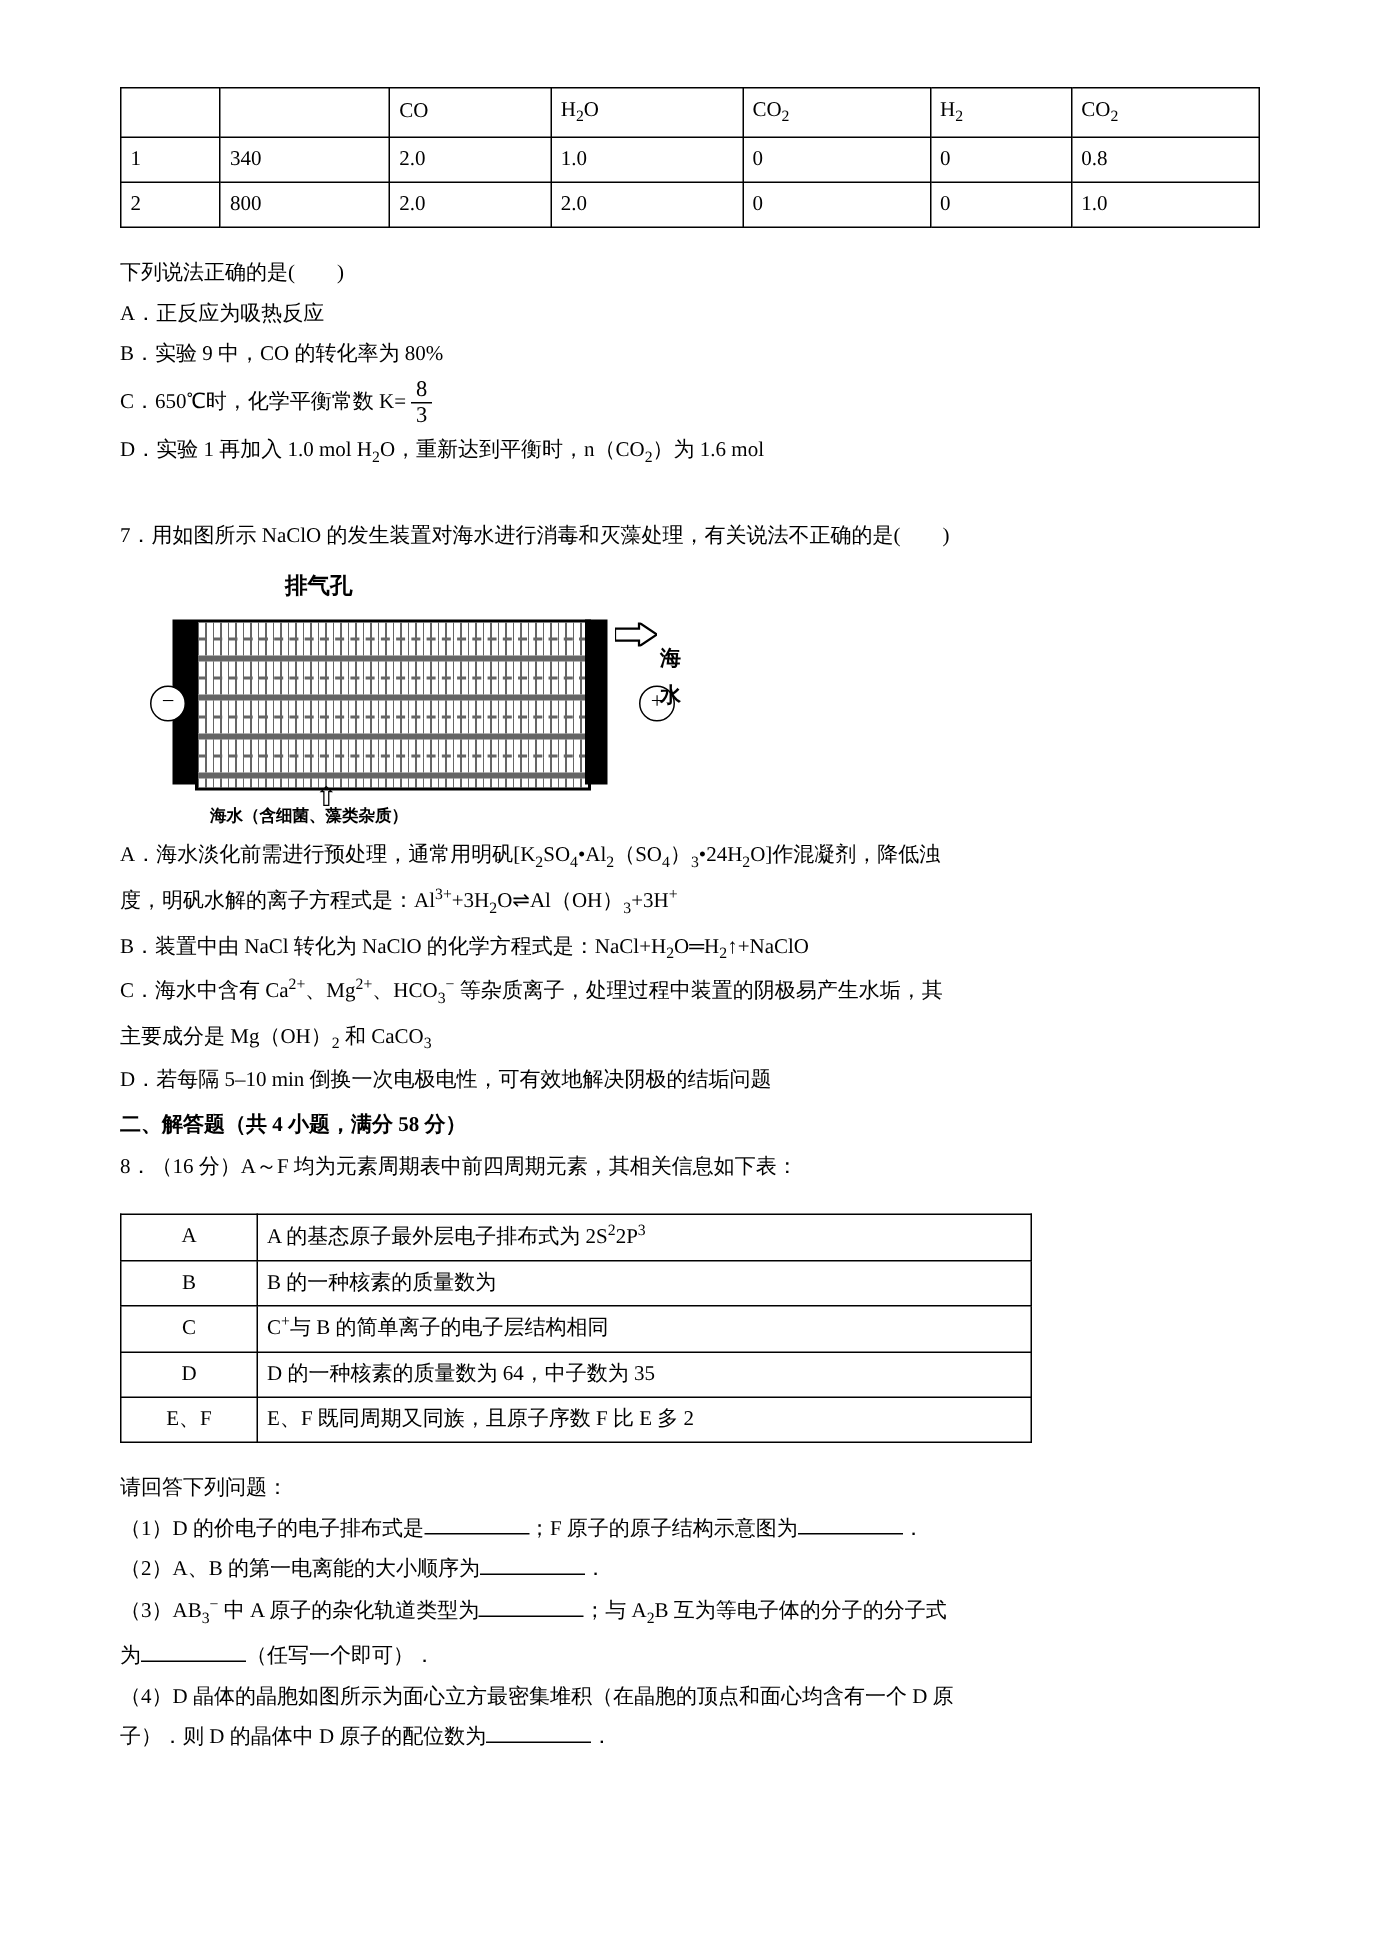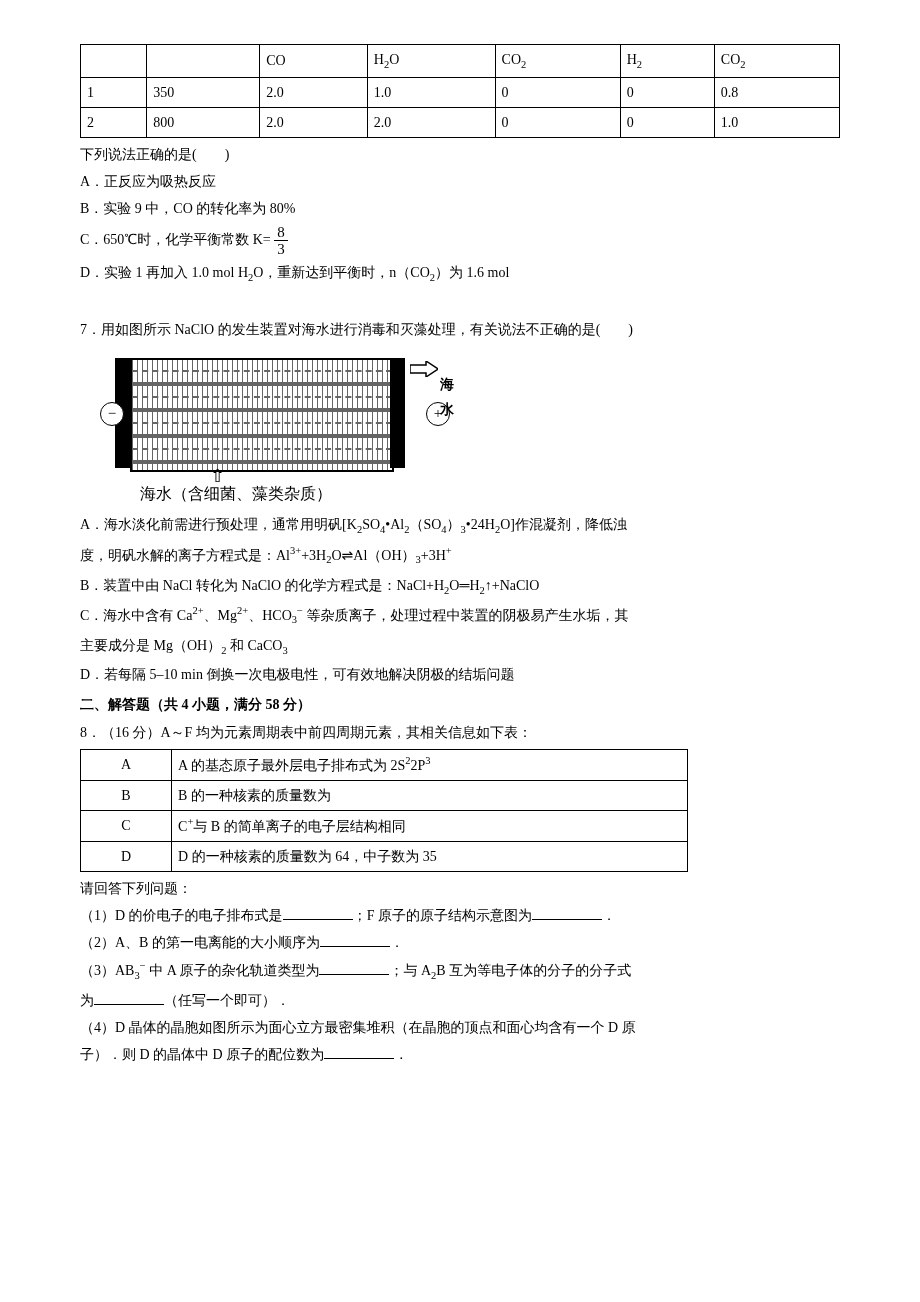--- a/index.html
+++ b/index.html
@@ -9,21 +9,21 @@
     color: #000;
     background: #fff;
     margin: 0;
     padding: 40px 80px;
     width: 920px;
     box-sizing: border-box;
   }
   table {
     border-collapse: collapse;
     width: 100%;
-    margin: 4px 0;
+    margin: 18px 0;
   }
   td, th {
     border: 1px solid #000;
     padding: 2px 6px;
     text-align: left;
     font-weight: normal;
   }
   .sub { vertical-align: sub; font-size: 0.75em; }
   .sup { vertical-align: super; font-size: 0.75em; }
   .frac {
@@ -118,22 +118,22 @@
     left:330px;
     font-weight:bold;
   }
   .arrow-up {
     position:absolute;
     top:110px;
     left:100px;
     font-size:18px;
   }
   .diagram-label-bottom {
-    font-weight:normal;
-    font-size:16px;
+    font-weight:bold;
+    font-size:11px;
     margin-left:30px;
   }
   .table8 { width: 80%; }
   .table8 td:first-child { width: 15%; text-align: center; }
   svg.outarrow { width:28px; height:16px; }
   .para { margin: 2px 0; font-family: Liberation Serif, serif; }
 </style>
 </head>
 <body>
 
@@ -146,21 +146,21 @@
     <td></td>
     <td></td>
     <td>CO</td>
     <td>H<span class="sub">2</span>O</td>
     <td>CO<span class="sub">2</span></td>
     <td>H<span class="sub">2</span></td>
     <td>CO<span class="sub">2</span></td>
   </tr>
   <tr>
     <td>1</td>
-    <td>350</td>
+    <td>340</td>
     <td>2.0</td>
     <td>1.0</td>
     <td>0</td>
     <td>0</td>
     <td>0.8</td>
   </tr>
   <tr>
     <td>2</td>
     <td>800</td>
     <td>2.0</td>
@@ -181,20 +181,21 @@
     <span class="num">8</span>
     <span class="den">3</span>
   </span>
 </div>
 <div class="para">D．实验 1 再加入 1.0 mol H<span class="sub">2</span>O，重新达到平衡时，n（CO<span class="sub">2</span>）为 1.6 mol</div>
 
 <br>
 <div class="para">7．用如图所示 NaClO 的发生装置对海水进行消毒和灭藻处理，有关说法不正确的是(　　)</div>
 
 <div class="diagram-7">
+  <div class="diagram-label-top">排气孔</div>
   <div class="diagram-box">
     <div class="lblock"></div>
     <div class="rblock"></div>
     <div class="cell">
       <div class="lines">
         <div></div>
           <div></div>
           <div></div>
           <div></div>
           <div></div>
@@ -238,20 +239,24 @@
     <td>B 的一种核素的质量数为</td>
   </tr>
   <tr>
     <td>C</td>
     <td>C<span class="sup">+</span>与 B 的简单离子的电子层结构相同</td>
   </tr>
   <tr>
     <td>D</td>
     <td>D 的一种核素的质量数为 64，中子数为 35</td>
   </tr>
+  <tr>
+    <td>E、F</td>
+    <td>E、F 既同周期又同族，且原子序数 F 比 E 多 2</td>
+  </tr>
 </tbody>
   </table>
 
 <div class="para">请回答下列问题：</div>
 <div class="para">
   <span>（1）D 的价电子的电子排布式是</span><span class="blank"></span><span>；F 原子的原子结构示意图为</span><span class="blank"></span><span>．</span>
 </div>
 <div class="para">
   <span>（2）A、B 的第一电离能的大小顺序为</span><span class="blank"></span><span>．</span>
 </div>

